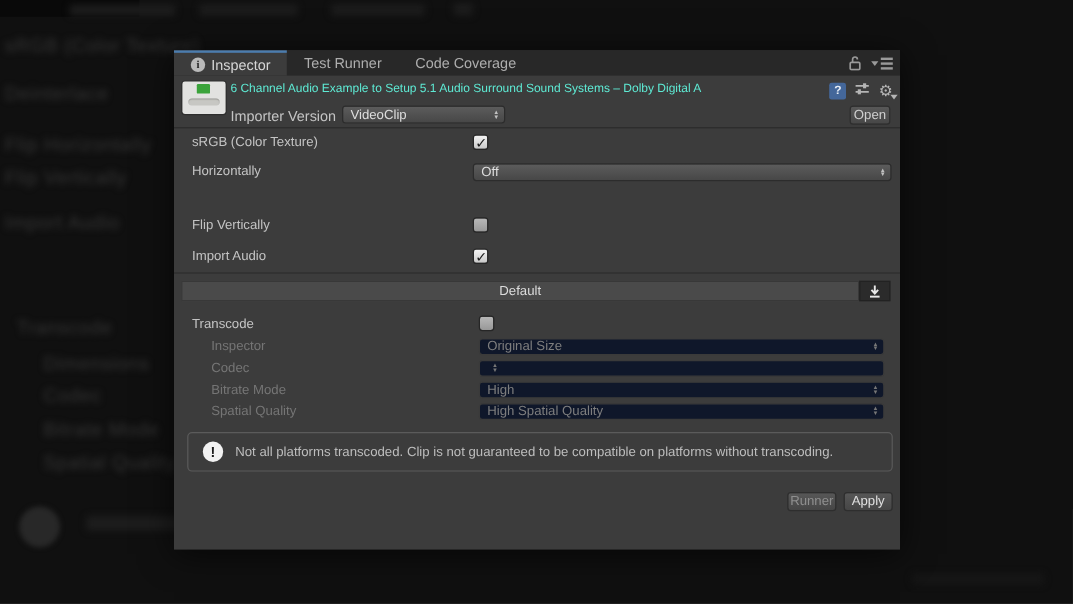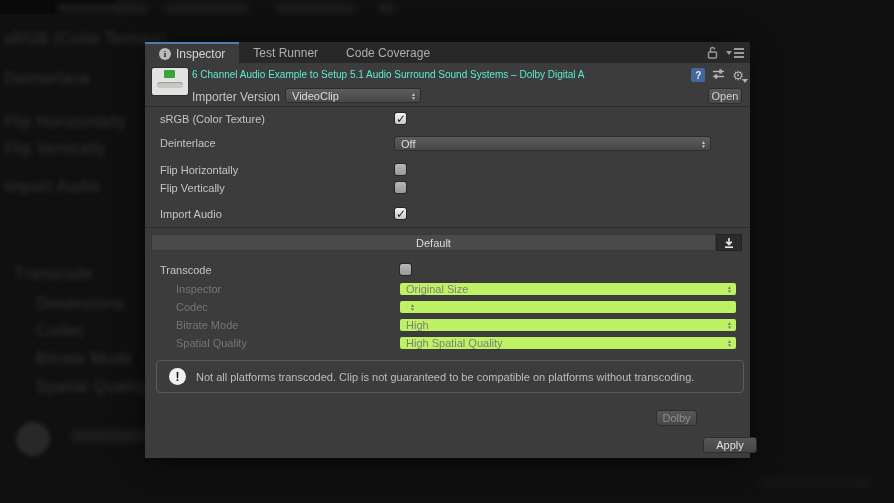--- a/index.html
+++ b/index.html
@@ -70,34 +70,34 @@
   .importer-dd { left:140px; top:25px; width:136px; }
 
   
   .dropdown { position:absolute; height:15px; border-radius:3px;
     background:linear-gradient(#5c5c5c,#474747); border:1px solid #2c2c2c;
     display:flex; align-items:center; padding:0 4px 0 6px; color:#dedede;
     font-size:11px; }
   .dropdown .dd-text { flex:1; white-space:nowrap; overflow:hidden; }
   .stepper { display:flex; flex-direction:column; align-items:center;
     line-height:4px; font-size:5px; color:#c2c2c2; margin-left:4px; }
-  .dropdown.disabled { background:#bef264; border-color:#3a3a3a; color:#7e7e7e; }
+  .dropdown.disabled { background:#0f172a; border-color:#3a3a3a; color:#7e7e7e; }
   .dropdown.disabled .stepper { color:#777; }
 
   .checkbox { position:absolute; width:13px; height:13px; border-radius:3px;
     border:1px solid #262626; background:linear-gradient(#b8b8b8,#989898); }
   .checkbox.checked { background:linear-gradient(#f4f4f4,#c9c9c9); }
   .checkbox.checked::after { content:"✓"; position:absolute; left:1px; top:-1px;
     color:#1d1d1d; font-size:12px; font-weight:bold; }
 
   .row { position:absolute; left:0; width:100%; height:16px; }
   .row .lbl { position:absolute; left:15px; top:1px; font-size:11px; color:#c4c4c4;
     white-space:nowrap; }
   .row .ctrl-at { left:249px; top:0; }
-  .row .dd-wide { left:249px; top:0; width:317px; }
+  .row .dd-wide { left:249px; top:0; width:349px; }
   .t-row .lbl { left:31px; color:#757575; }
   .t-row .dd-wide { left:254px; width:338px; height:14px; }
   .t-check { left:254px; }
 
   .divider { position:absolute; left:0; width:100%; height:1px; background:#2e2e2e; }
 
   
   .platform-bar { position:absolute; left:6px; top:192px; width:565px; height:17px;
     background:#4a4a4a; border:1px solid #383838; display:flex; align-items:center;
     justify-content:center; color:#dcdcdc; font-size:11px; }
@@ -112,21 +112,21 @@
   .warn-icon { width:17px; height:17px; border-radius:50%; background:#f2f2f2;
     color:#1a1a1a; font-weight:bold; font-size:12px; display:flex;
     align-items:center; justify-content:center; flex:0 0 auto; }
   .warn-text { font-size:11px; color:#bdbdbd; }
 
   
   .btn { position:absolute; height:16px; border-radius:3px; font-size:11px;
     background:linear-gradient(#575757,#464646); border:1px solid #2e2e2e;
     display:flex; align-items:center; justify-content:center; }
   .btn-revert { left:511px; top:368px; width:41px; color:#8f8f8f; }
-  .btn-apply  { left:558px; top:368px; width:54px; color:#e0e0e0;margin-top:27px; }
+  .btn-apply  { left:558px; top:368px; width:41px; color:#e0e0e0; }
   .open-btn { position:absolute; right:8px; top:25px; width:34px; height:16px;
     border-radius:3px; background:linear-gradient(#585858,#474747);
     border:1px solid #2e2e2e; color:#d0d0d0; font-size:11px; display:flex;
     align-items:center; justify-content:center; }
 </style>
 </head>
 <body>
 
 <div class="bg-layer">
   <div class="bg-blob dark" style="left:0; top:0; width:116px; height:14px;"></div>
@@ -210,34 +210,30 @@
     </div>
     <div class="open-btn">Open</div>
   </div>
 
   <div class="row" style="top:70px;">
     <span class="lbl">sRGB (Color Texture)</span>
     <span class="checkbox checked ctrl-at" style="position:absolute;"></span>
   </div>
 
   <div class="row" style="top:94px;">
-    <span class="lbl">Deinterlace</span>
+    <span class="lbl">Horizontally</span>
     <div class="dropdown dd-wide">
       <span class="dd-text">Off</span>
       <span class="stepper">
           <span>▲</span>
           <span>▼</span>
         </span>
     </div>
   </div>
 
-  <div class="row" style="top:121px;">
-    <span class="lbl">Flip Horizontally</span>
-    <span class="checkbox ctrl-at" style="position:absolute;"></span>
-  </div>
 
   <div class="row" style="top:139px;">
     <span class="lbl">Flip Vertically</span>
     <span class="checkbox ctrl-at" style="position:absolute;"></span>
   </div>
 
   <div class="row" style="top:165px;">
     <span class="lbl">Import Audio</span>
     <span class="checkbox checked ctrl-at" style="position:absolute;"></span>
   </div>
@@ -298,16 +294,16 @@
           <span>▼</span>
         </span>
     </div>
   </div>
 
   <div class="warnbox">
     <span class="warn-icon">!</span>
     <span class="warn-text">Not all platforms transcoded. Clip is not guaranteed to be compatible on platforms without transcoding.</span>
   </div>
 
-  <div class="btn btn-revert">Dolby</div>
+  <div class="btn btn-revert">Runner</div>
   <div class="btn btn-apply">Apply</div>
 
 </div>
 
 </body></html>

